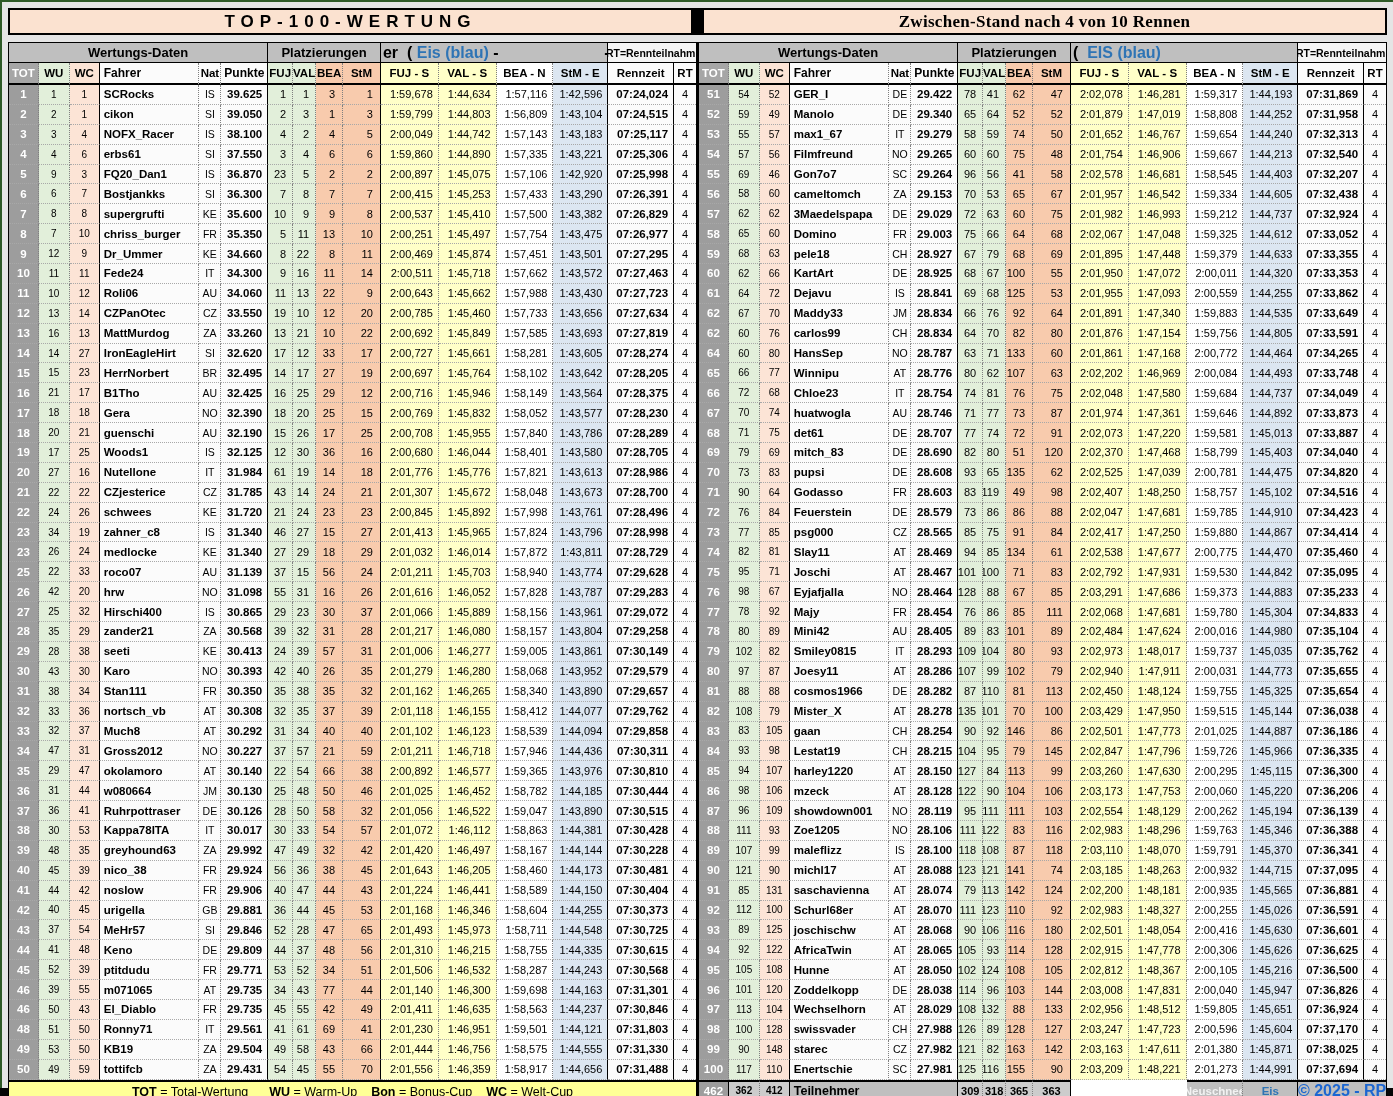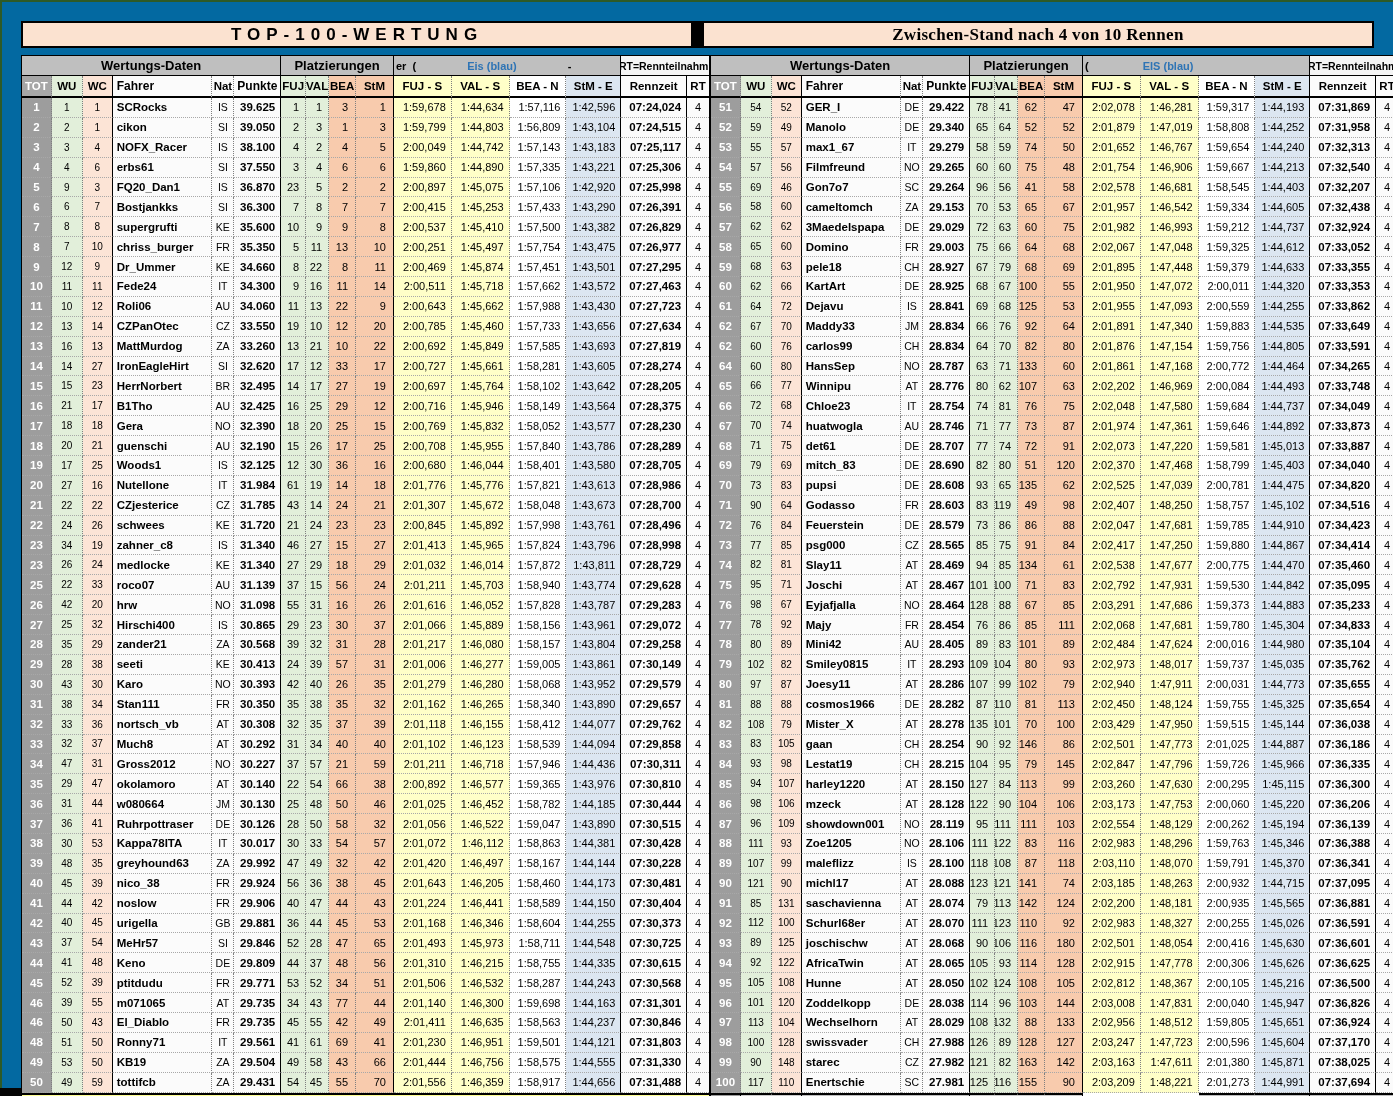--- a/index.html
+++ b/index.html
@@ -1,18 +1,18 @@
 <!DOCTYPE html>
 <html><head>
 <meta charset="utf-8">
 <style>
   html,body{margin:0;padding:0;background:#050505;width:1393px;height:1096px;overflow:hidden;
     font-family:"Liberation Sans","DejaVu Sans",sans-serif;}
-  .frame{width:1393px;height:1088px;box-sizing:border-box;background:#0369a1;
-    border-top:2px solid #2e5a27;border-left:2px solid #2e5a27;padding:19px;}
+  .frame{width:1393px;height:1088px;box-sizing:border-box;background:#e5e5e5;
+    border-top:2px solid #2e5a27;border-left:2px solid #2e5a27;padding:6px;}
   
   .titlebar{display:flex;height:27px;margin-bottom:7px;}
   .title-box{box-sizing:border-box;border:2px solid #000;background:#fbe2d0;
     display:flex;align-items:center;justify-content:center;font-weight:bold;color:#000;}
   .title-left{width:687px;font-size:17px;letter-spacing:6px;}
   .title-right{width:687px;font-size:17px;letter-spacing:0.3px;font-family:Liberation Serif, serif;}
   .title-gap{width:9px;background:#000;}
   
   .tables{display:flex;}
   .half{width:689px;box-sizing:border-box;border:1px solid #000;background:#fff;}
@@ -41,22 +41,22 @@
   .c-sal{background:#f8cbad;justify-content:flex-end;padding-right:7px;}
   .c-yel{background:#ffffc8;justify-content:flex-end;padding-right:5px;}
   .c-wht{background:#ffffff;justify-content:flex-end;padding-right:5px;}
   .c-blu{background:#dce6f1;justify-content:flex-end;padding-right:5px;}
   .c-time{background:#fbfbfb;font-weight:bold;justify-content:flex-end;padding-right:5px;font-size:11.5px;}
   .c-rt{background:#fbfbfb;justify-content:center;}
   .bsolid{border-right:1px solid #000;}
   
   .ghead{background:#bfbfbf;font-weight:bold;font-size:13px;justify-content:center;
     border-bottom:1px solid #000;}
-  .glegend{background:#bfbfbf;font-weight:bold;font-size:11px;justify-content:flex-start;
-    padding-left:2px;border-bottom:1px solid #000;gap:48px;}
+  .glegend{background:#bfbfbf;font-weight:bold;font-size:16px;justify-content:flex-start;
+    padding-left:2px;border-bottom:1px solid #000;}
   .grtnote{background:#f5f5f5;font-weight:bold;font-size:10.5px;justify-content:center;
     border-bottom:1px solid #000;}
   .hcell{font-weight:bold;font-size:11.5px;justify-content:center;border-bottom:2px solid #000;padding:0;}
   .hcell.c-name{justify-content:flex-start;padding-left:4px;font-size:12px;}
   .hcell.c-pts{justify-content:center;padding-right:0;font-size:12px;}
   .hcell.c-tot{background:#a6a6a6;}
   .lg-blue{color:#2e74b5;} .lg-yellow{color:#ffff00;margin-top:44px;} .lg-white{color:#f2f2f2;} .lg-black{color:#000;}
   
   .foot-left{height:20px;background:#ffff96;border-top:2px solid #000;display:flex;
     align-items:center;justify-content:center;font-size:12.5px;color:#000;}

